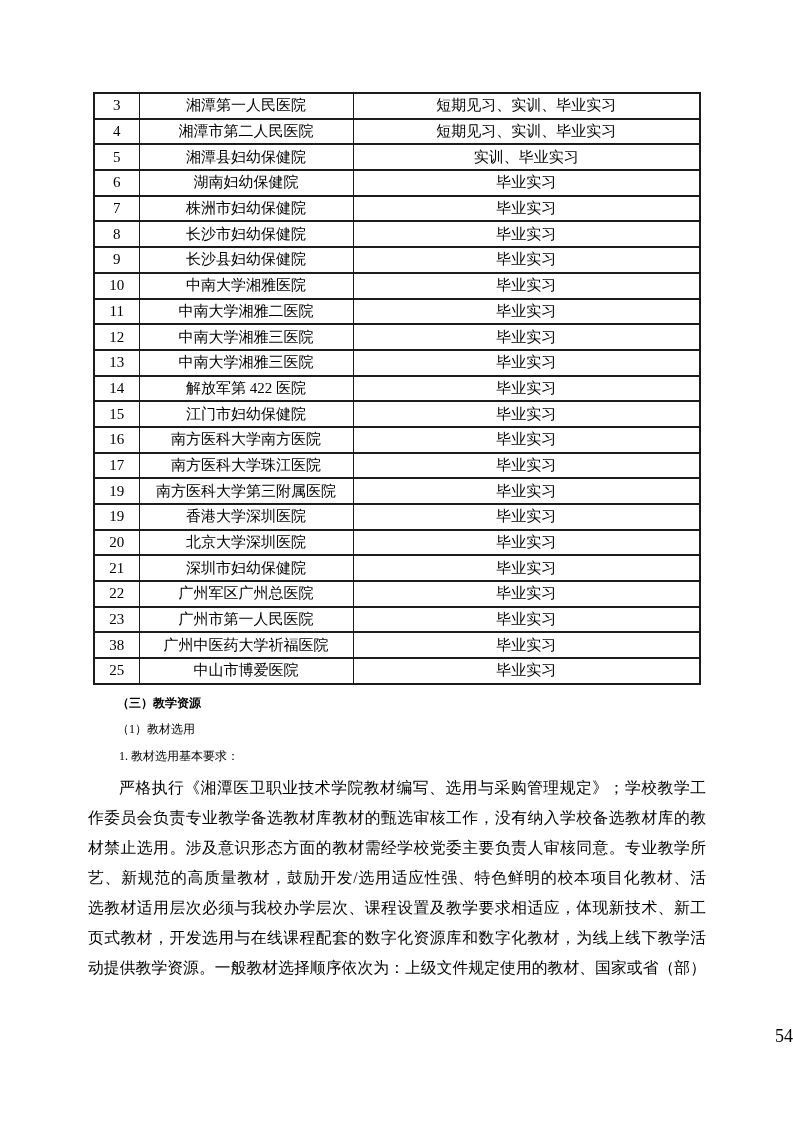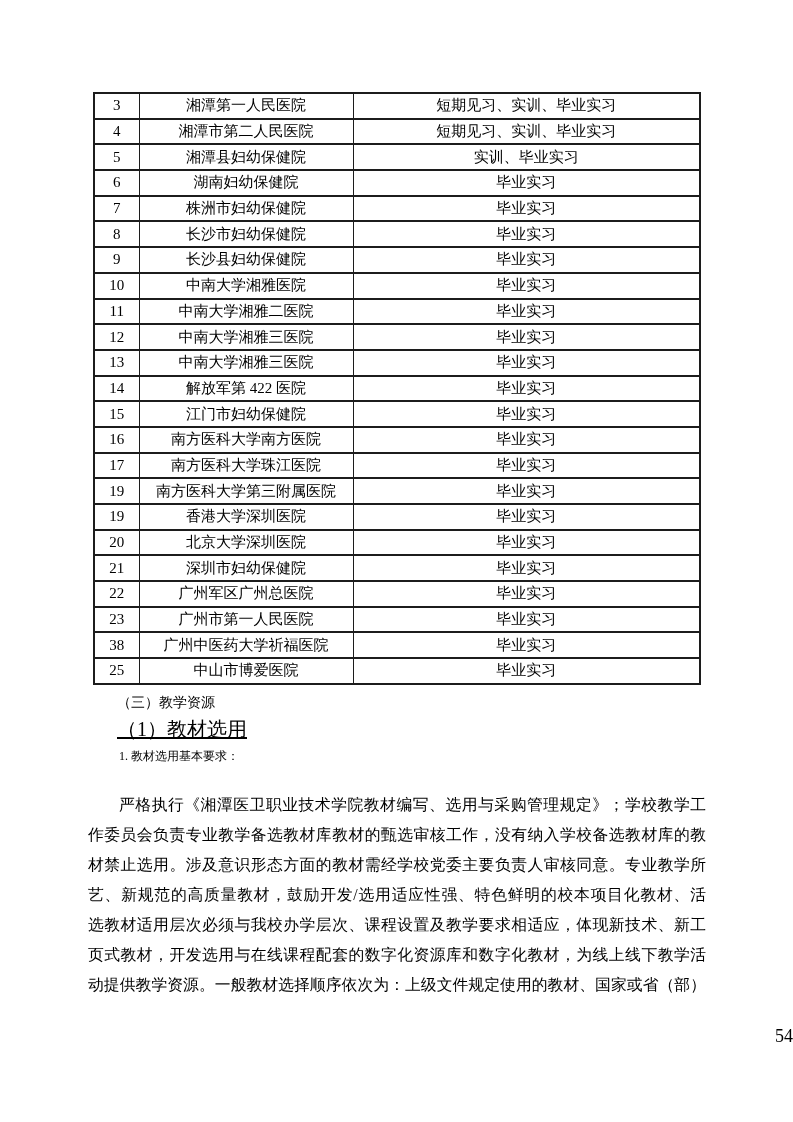--- a/index.html
+++ b/index.html
@@ -35,36 +35,35 @@
     font-size: 15px;
     line-height: 1;
     overflow: hidden;
     white-space: nowrap;
   }
   table.hospital-table td:first-child { border-left: 2px solid #1c1c1c; }
   table.hospital-table td:last-child  { border-right: 2px solid #1c1c1c; }
   .h1 {
     margin-top: 5px;
     padding-left: 29px;
-    font-size: 14px;
-    font-weight: normal;
+    font-size: 12px;
+    font-weight: bold;
     line-height: 26px;
   }
   .h2 {
     padding-left: 29px;
-    font-size: 20px;
+    font-size: 12px;
     line-height: 27px;
-    text-decoration: underline;
   }
   .h3 {
     padding-left: 31px;
     font-size: 12px;
     line-height: 27px;
   }
-  .paragraph { margin-top: 20px; }
+  .paragraph { margin-top: 3px; }
   .para-line {
     font-size: 15.8px;
     line-height: 30px;
     height: 30px;
     overflow: hidden;
     text-align: justify;
     text-align-last: justify;
     text-justify: inter-character;
   }
   .para-line.first { padding-left: 31px; }

